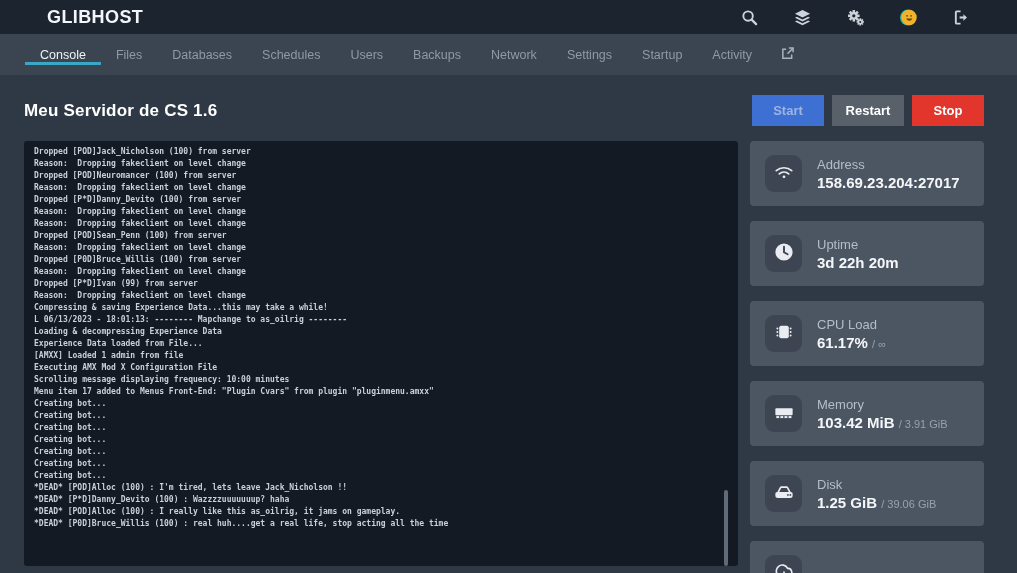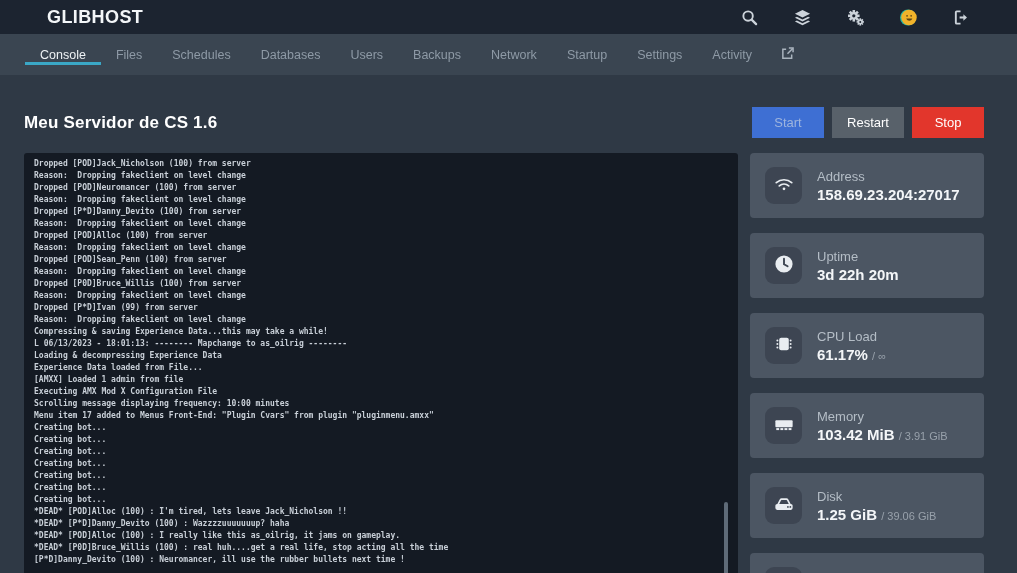--- a/index.html
+++ b/index.html
@@ -27,26 +27,26 @@
     display:flex; align-items:center; padding:0 15px;
     font-size:12.5px; color:var(--nav_text, #8e9aa6);
     border-bottom:3px solid transparent; border-top:3px solid transparent;
     cursor:pointer; white-space:nowrap;
   }
   .nav-tab.active { color:#eef2f5; border-bottom-color: var(--accent, #3aa7c6); }
   .nav-ext { display:flex; align-items:center; padding:0 14px; color:#aab4be; cursor:pointer; }
   .nav-ext svg { width:13px; height:13px; }
   
   .content { padding:0 33px 0 24px; }
-  .title-row { display:flex; align-items:center; margin-top:32px; margin-bottom:15px; height:31px; }
+  .title-row { display:flex; align-items:center; margin-top:20px; margin-bottom:15px; height:31px; }
   .page-title { font-size:17px; font-weight:bold; color:#ffffff; letter-spacing:.2px; }
   .actions { margin-left:auto; display:flex; gap:8px; }
   .btn {
     width:72px; height:31px; border:none; border-radius:0;
-    font-family:"Liberation Sans", sans-serif; font-size:13px; font-weight:normal; cursor:pointer;
+    font-family:"Liberation Sans", sans-serif; font-size:13px; font-weight:bold; cursor:pointer;
   }
   .btn-start   { background:var(--start_bg, #3e6fd3);  color:var(--start_text, #9db4de); }
   .btn-restart { background:var(--restart_bg, #58616a); color:#ffffff; }
   .btn-stop    { background:var(--stop_bg, #e2362c);   color:#ffffff; }
   
   .main-row { display:flex; gap:12px; }
   .console {
     width:714px; height:425px; background:var(--console_bg, #141a23);
     border-radius:3px; padding:5px 10px 0 10px; position:relative; overflow:hidden;
     font-family:"DejaVu Sans Mono", monospace; font-size:8px; font-weight:bold;
@@ -130,27 +130,27 @@
         </svg>
       </span>
     </div>
 </header>
 
 <nav class="navbar">
   <div class="nav-tabs">
 
   <div class="nav-tab active">Console</div>
       <div class="nav-tab">Files</div>
+      <div class="nav-tab">Databases</div>
       <div class="nav-tab">Schedules</div>
-      <div class="nav-tab">Databases</div>
       <div class="nav-tab">Users</div>
       <div class="nav-tab">Backups</div>
       <div class="nav-tab">Network</div>
+      <div class="nav-tab">Settings</div>
       <div class="nav-tab">Startup</div>
-      <div class="nav-tab">Settings</div>
       <div class="nav-tab">Activity</div>
     </div>
   <div class="nav-ext">
     <span><svg viewBox="0 0 14 14" fill="none" stroke="currentColor" stroke-width="1.6">
           <path d="M5.5 2.5H2v9.5h9.5V8"></path>
           <path d="M8.5 1.2H13v4.5"></path>
           <line x1="12.6" y1="1.6" x2="7" y2="7.2"></line>
         </svg></span>
   </div>
 </nav>
@@ -170,21 +170,20 @@
 
     <div class="console">
       <div class="console-scrollbar"></div>
 
     <div class="console-line">Dropped [POD]Jack_Nicholson (100) from server</div>
         <div class="console-line">Reason:  Dropping fakeclient on level change</div>
         <div class="console-line">Dropped [POD]Neuromancer (100) from server</div>
         <div class="console-line">Reason:  Dropping fakeclient on level change</div>
         <div class="console-line">Dropped [P*D]Danny_Devito (100) from server</div>
         <div class="console-line">Reason:  Dropping fakeclient on level change</div>
-        <div class="console-line">Dropped [POD]Alloc (100) from server</div>
         <div class="console-line">Reason:  Dropping fakeclient on level change</div>
         <div class="console-line">Dropped [POD]Sean_Penn (100) from server</div>
         <div class="console-line">Reason:  Dropping fakeclient on level change</div>
         <div class="console-line">Dropped [P0D]Bruce_Willis (100) from server</div>
         <div class="console-line">Reason:  Dropping fakeclient on level change</div>
         <div class="console-line">Dropped [P*D]Ivan (99) from server</div>
         <div class="console-line">Reason:  Dropping fakeclient on level change</div>
         <div class="console-line">Compressing &amp; saving Experience Data...this may take a while!</div>
         <div class="console-line">L 06/13/2023 - 18:01:13: -------- Mapchange to as_oilrig --------</div>
         <div class="console-line">Loading &amp; decompressing Experience Data</div>
@@ -197,21 +196,20 @@
         <div class="console-line">Creating bot...</div>
         <div class="console-line">Creating bot...</div>
         <div class="console-line">Creating bot...</div>
         <div class="console-line">Creating bot...</div>
         <div class="console-line">Creating bot...</div>
         <div class="console-line">Creating bot...</div>
         <div class="console-line">*DEAD* [POD]Alloc (100) : I'm tired, lets leave Jack_Nicholson !!</div>
         <div class="console-line">*DEAD* [P*D]Danny_Devito (100) : Wazzzzuuuuuuup? haha</div>
         <div class="console-line">*DEAD* [POD]Alloc (100) : I really like this as_oilrig, it jams on gameplay.</div>
         <div class="console-line">*DEAD* [P0D]Bruce_Willis (100) : real huh....get a real life, stop acting all the time</div>
-        <div class="console-line">[P*D]Danny_Devito (100) : Neuromancer, ill use the rubber bullets next time !</div>
       </div>
 
     <aside class="sidebar">
 
         <div class="stat-card">
           <div class="icon-box">
             <span><svg viewBox="0 0 22 18" fill="none" stroke="currentColor" stroke-width="1.9" stroke-linecap="round">
                 <path d="M2.5 7.5a13 13 0 0 1 17 0"></path>
                 <path d="M5.8 11a8 8 0 0 1 10.4 0"></path>
                 <circle cx="11" cy="14.3" r="1.5" fill="currentColor" stroke="none"></circle>

